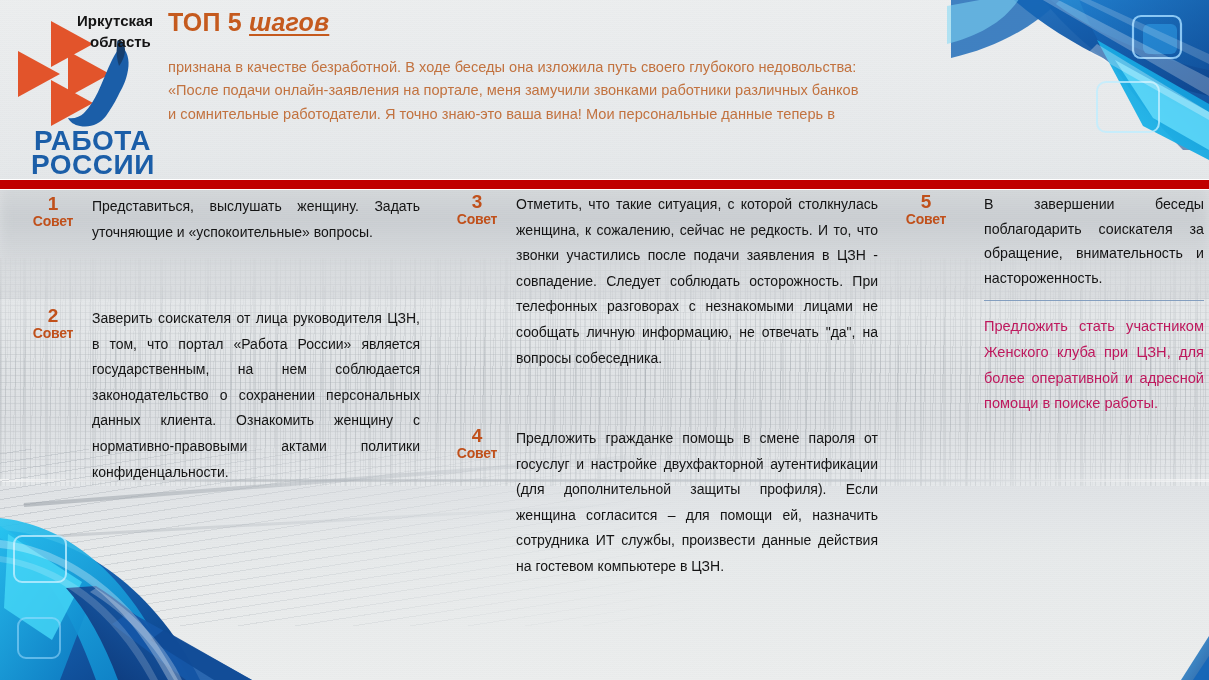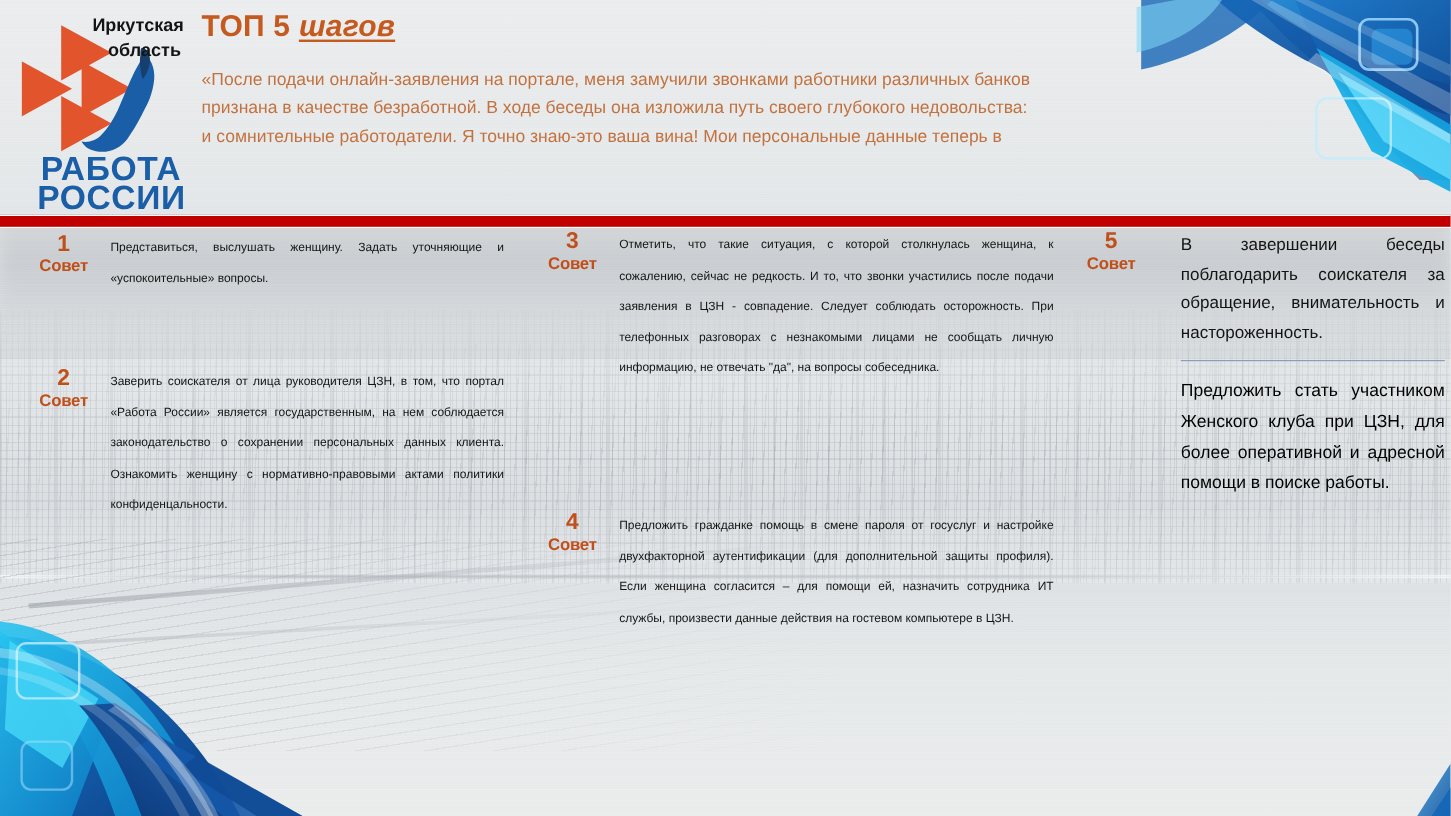--- a/index.html
+++ b/index.html
@@ -139,41 +139,41 @@
   .badge{
     flex:0 0 auto;width:72px;text-align:center;
     color:#C0501B;font-weight:bold;line-height:1;
     user-select:none;
   }
   .badge .num{display:block;font-size:19px;margin-bottom:1px;}
   .badge .word{display:block;font-size:14px;letter-spacing:-.2px;}
   .body{
     flex:1 1 auto;color:#141414;
     text-align:justify;text-justify:inter-word;
-    font-size:10px;line-height:25.6px;
+    font-size:14px;line-height:25.6px;
   }
   .body p{margin:0;}
   .body.narrow{font-size:14.2px;line-height:24.6px;margin-left:20px;}
 
   
   #tip1{left:14px;  top:6px;  width:406px;}
   #tip2{left:14px;  top:118px;width:406px;}
   #tip3{left:438px; top:4px;  width:440px;}
   #tip4{left:438px; top:238px;width:440px;}
   #tip5{left:888px; top:4px;  width:316px;}
 
   #tip1 .badge,#tip2 .badge{width:78px;}
   #tip3 .badge,#tip4 .badge{width:78px;}
   #tip5 .badge{width:76px;}
 
   .hr-sep{
     height:0;border:0;border-top:1.6px solid #7f9bbd;
     margin:10px 0 13px 0;opacity:.95;
   }
-  .tail{color:#000000;text-align:justify;font-size:14.6px;line-height:25.6px;}
+  .tail{color:#be185d;text-align:justify;font-size:14.6px;line-height:25.6px;}
   .tail p{margin:0;}
 </style>
 </head>
 <body>
 
 <div id="slide">
 
   <div class="bg-photo">
     <div class="bg-base"></div>
     <div class="bg-sky"></div>
@@ -307,22 +307,22 @@
         <text x="59" y="22" font-family="Liberation Sans, sans-serif" font-size="15" font-weight="bold" fill="#141414">Иркутская</text>
         <text x="72" y="43" font-family="Liberation Sans, sans-serif" font-size="15" font-weight="bold" fill="#141414">область</text>
       </svg>
     </div>
 
     <div class="title">
       <span>ТОП 5 </span><span class="ul">шагов</span>
     </div>
 
     <div class="lead">
+      <p>признана в качестве безработной. В ходе беседы она изложила путь своего глубокого недовольства:</p>
       <p>«После подачи онлайн-заявления на портале, меня замучили звонками работники различных банков</p>
-      <p>признана в качестве безработной. В ходе беседы она изложила путь своего глубокого недовольства:</p>
       <p>и сомнительные работодатели. Я точно знаю-это ваша вина! Мои персональные данные теперь в</p>
     </div>
   </div>
 
   <div class="red-rule"></div>
 
   <div class="board">
 
     <div class="tip" id="tip1">
       <div class="badge">

